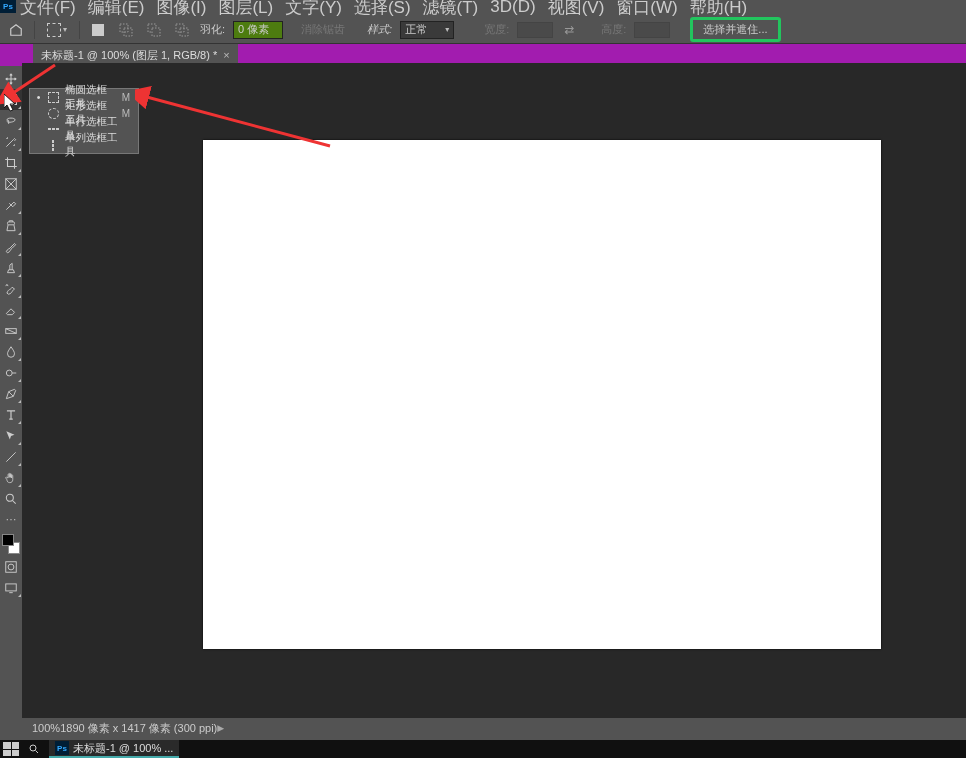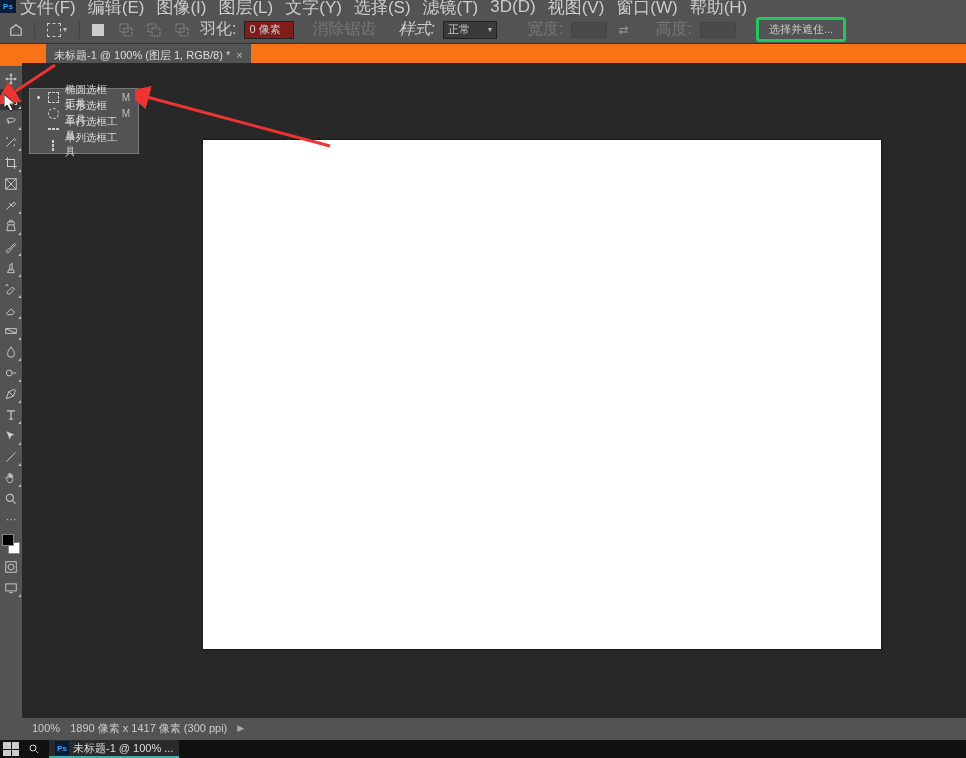--- a/index.html
+++ b/index.html
@@ -91,24 +91,24 @@
     align-items: center;
     justify-content: center;
   }
   .mode-sq {
     width: 12px;
     height: 12px;
     background: #ccc;
   }
   .opt-label {
     color: #ccc;
-    font-size: 16px;
+    font-size: 11px;
   }
   .opt-input {
-    background: #7f1d1d;
+    background: #4d7c0f;
     border: 1px solid #222;
     color: #ccc;
     font-size: 11px;
     padding: 1px 4px;
     width: 50px;
     height: 18px;
   }
   .opt-select {
     background: #3a3a3a;
     border: 1px solid #222;
@@ -138,25 +138,25 @@
     border: 3px solid #22c55e;
     color: #ccc;
     font-size: 11px;
     padding: 2px 10px;
     border-radius: 3px;
     margin-left: 12px;
   }
 
   
   .doc-tab-bar {
-    background: #f97316;
+    background: #a21caf;
     height: 22px;
     display: flex;
     align-items: center;
-    padding-left: 46px;
+    padding-left: 33px;
   }
   .doc-tab {
     background: #535353;
     height: 22px;
     display: flex;
     align-items: center;
     padding: 0 8px;
     gap: 6px;
     font-size: 11px;
     color: #ddd;
@@ -288,21 +288,21 @@
   }
 
   
   .status-bar {
     position: absolute;
     left: 22px;
     bottom: 22px;
     height: 16px;
     display: flex;
     align-items: center;
-    gap: 10px;
+    gap: 0;
     padding-left: 10px;
     font-size: 11px;
     color: #ccc;
     background: #535353;
     width: calc(100% - 22px);
   }
   .status-bar .sb-arrow {
     color: #aaa;
     font-size: 9px;
   }

